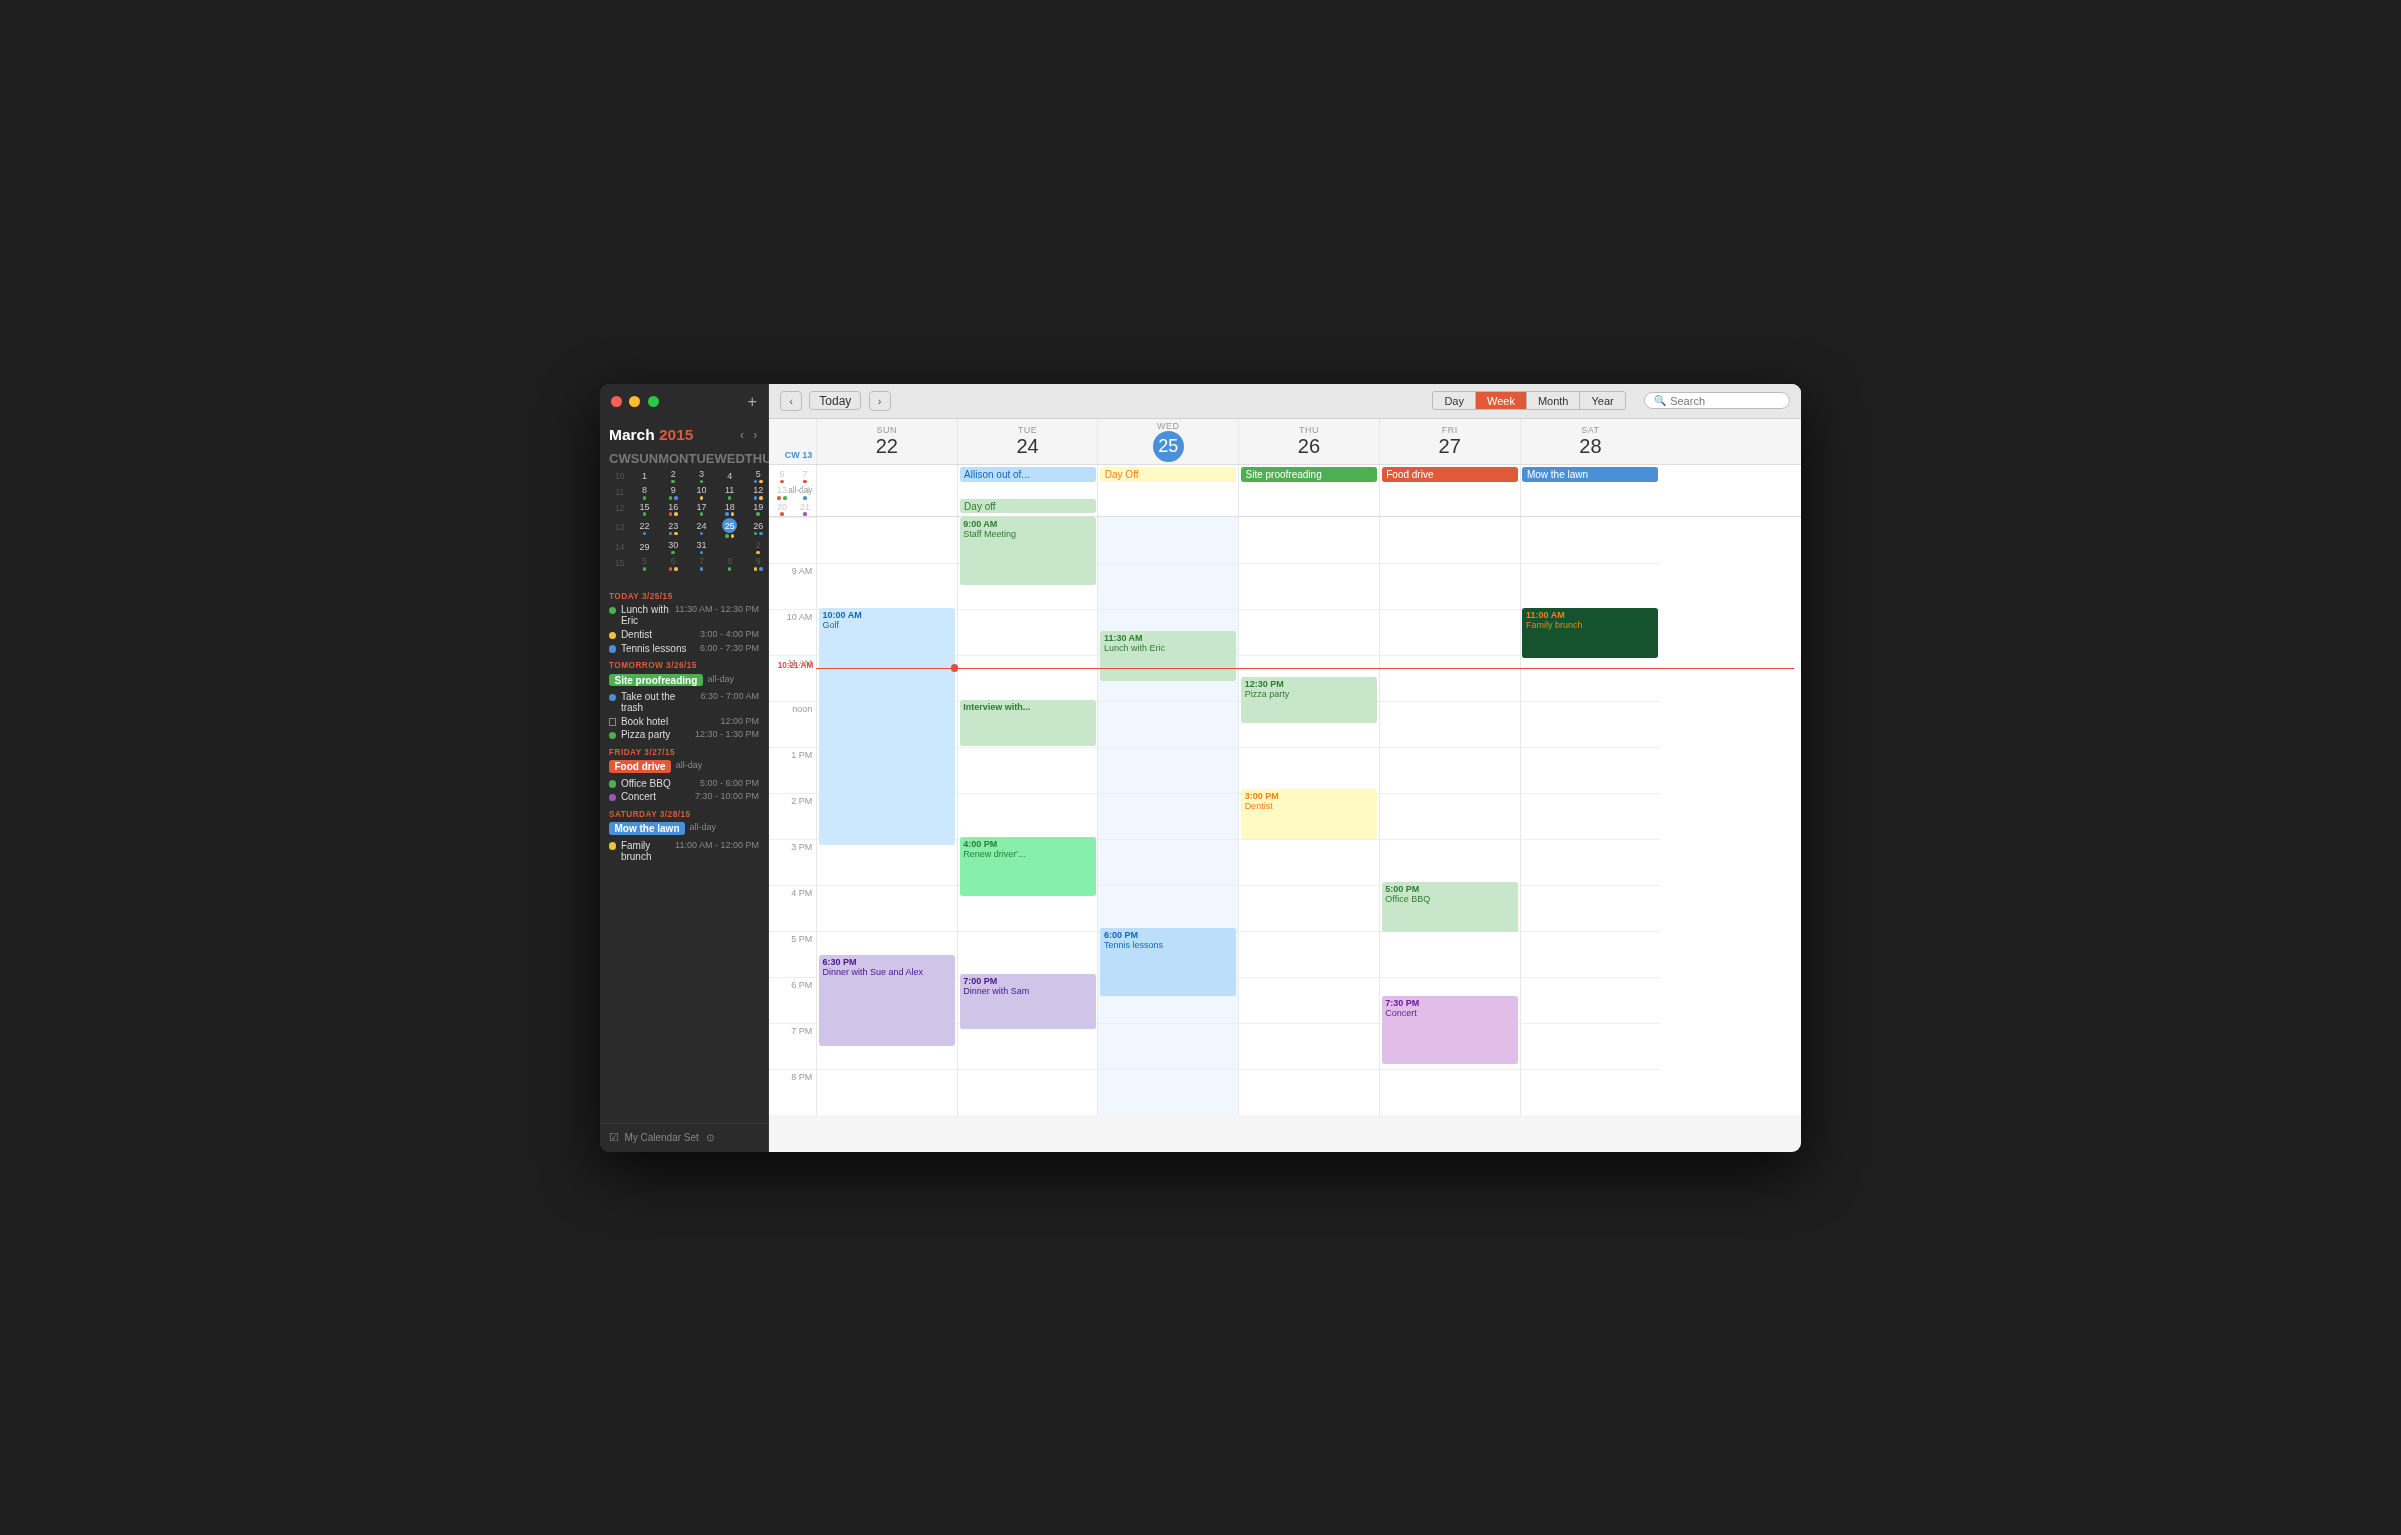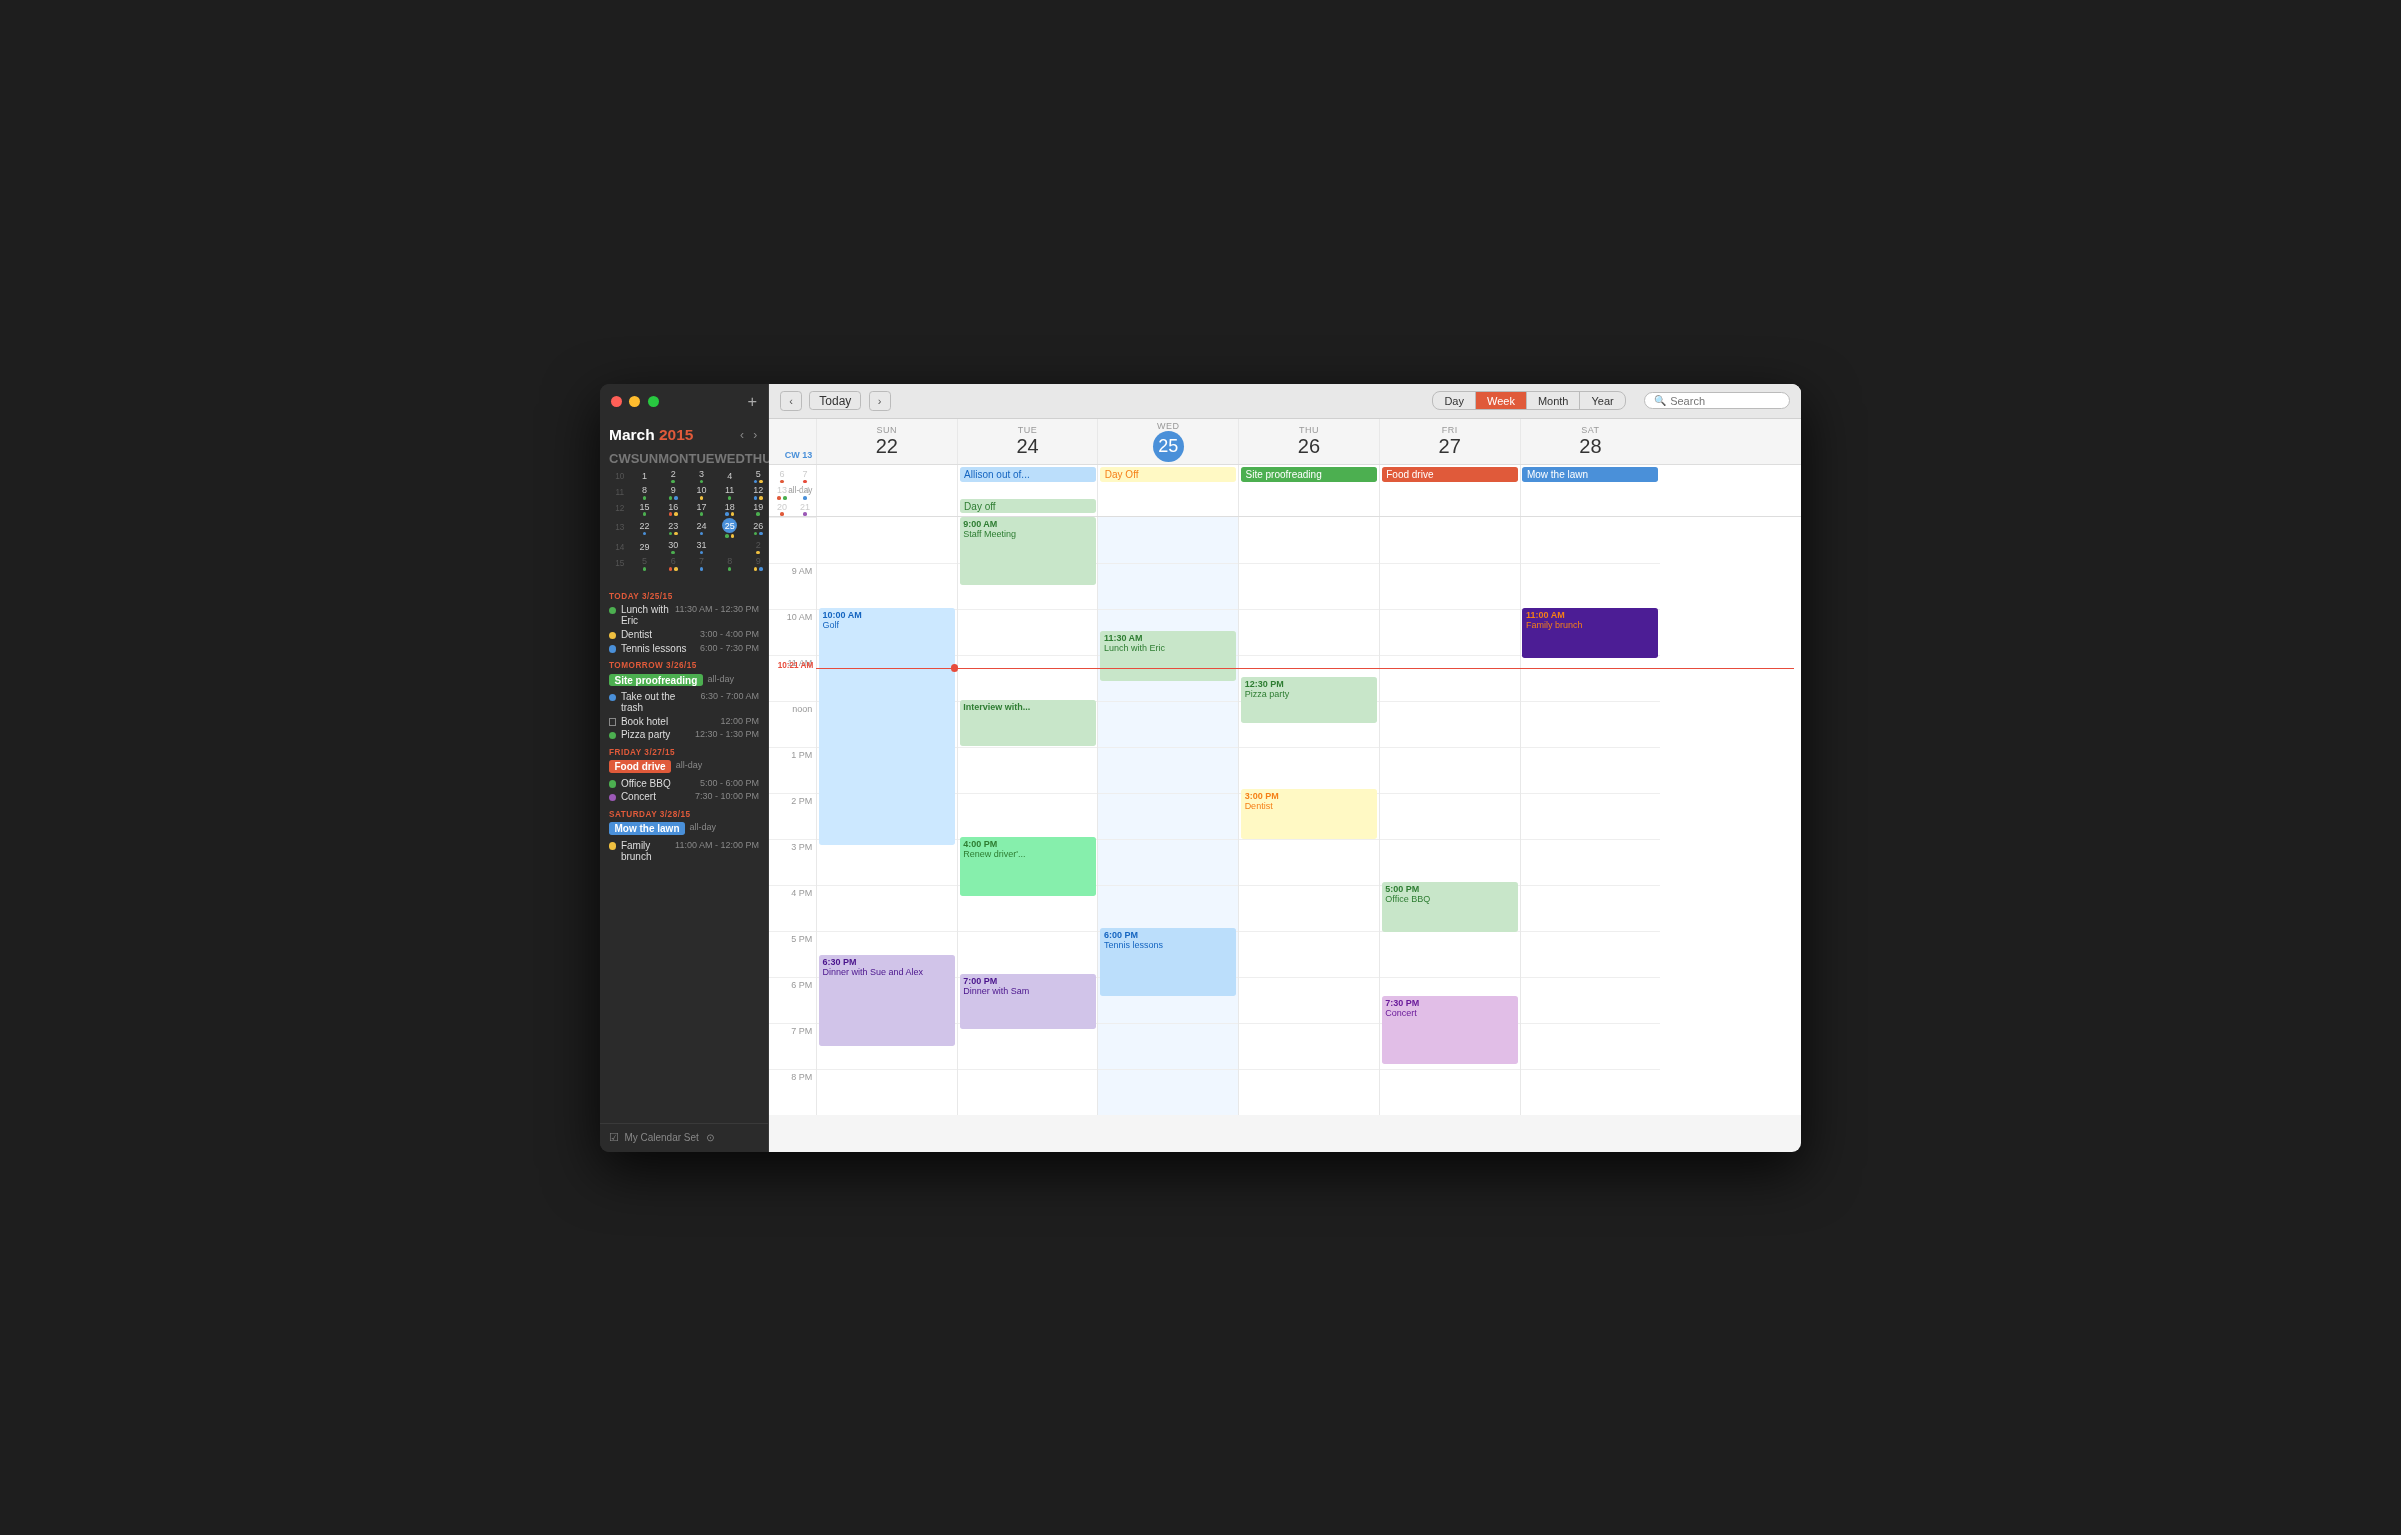--- a/index.html
+++ b/index.html
@@ -223,21 +223,21 @@
       border-radius: 3.7px;
       padding: 1.8px 9px;
       font-size: 12px;
       cursor: pointer;
       color: #333;
     }
     .view-switcher {
       display: flex;
       margin-left: auto;
       border: 0.9px solid #bbb;
-      border-radius: 8px;
+      border-radius: 3px;
       overflow: hidden;
     }
     .view-btn {
       background: none;
       border: none;
       border-right: 0.9px solid #bbb;
       padding: 2.7px 11px;
       font-size: 11px;
       cursor: pointer;
       color: #333;
@@ -933,21 +933,21 @@
           <div class="time-slot"></div>
           <div class="time-slot"></div>
           <div class="time-slot"></div>
           <div class="time-slot"></div>
           <div class="time-slot"></div>
           <div class="time-slot"></div>
           <div class="time-slot"></div>
           <div class="time-slot"></div>
           <div class="time-slot"></div>
 
-          <div class="cal-event" style="top:91px; height:50px; background:#4c1d95; color:#f57f17;">
+          <div class="cal-event" style="top:91px; height:50px; background:#14532d; color:#f57f17;">
             <span class="evt-time">11:00 AM</span>
             <span class="evt-title">Family brunch</span>
           </div>
         </div>
 
       </div>
 
       <div class="current-time-wrapper" style="top: 151px; position:absolute; left:0; right:0; pointer-events:none;">
         <div style="position:relative; left:0; right:0;">
           <div style="position:absolute; left:0; font-size:8.2px; color:#e74c3c; font-weight:600; top:-7.3px; padding-right:2.7px; white-space:nowrap; width:47px; text-align:right;">10:21 AM</div>

